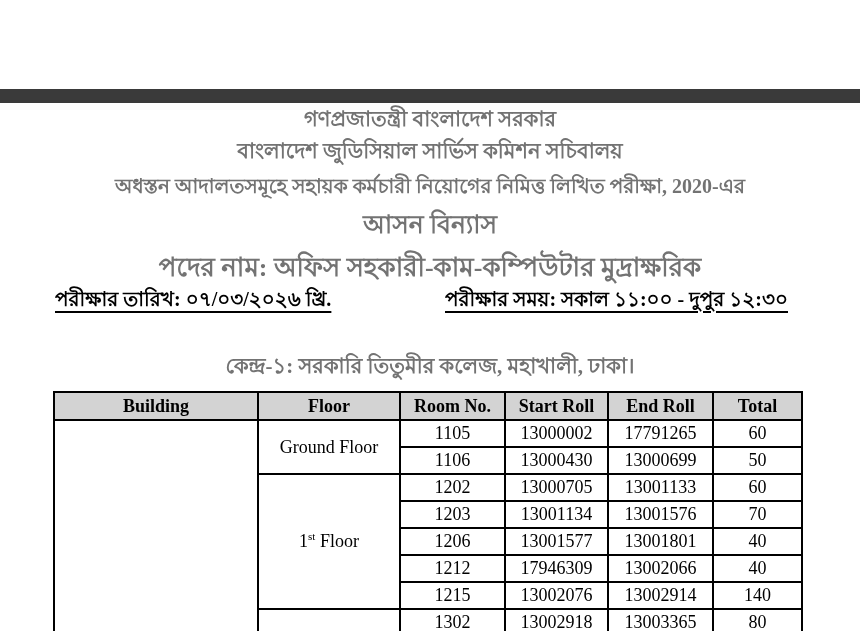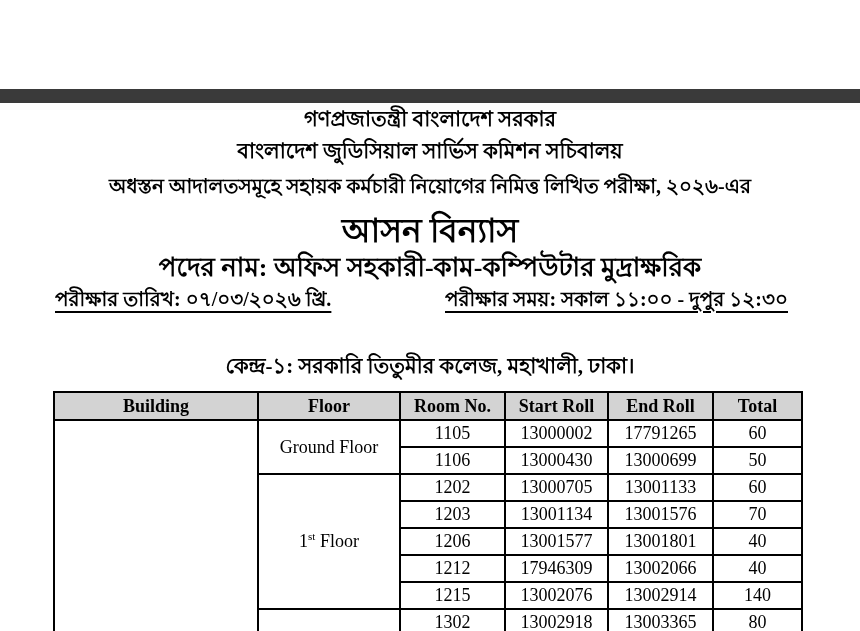--- a/index.html
+++ b/index.html
@@ -18,28 +18,28 @@
     left: 0; top: 89px;
     width: 860px; height: 14px;
     background: var(--top-bar-color, #3a3a3a);
   }
   .bn {
     position: absolute;
     left: 0;
     width: 860px;
     text-align: center;
     font-weight: bold;
-    color: #000000;
+    color: #737373;
     font-family: "Liberation Serif", serif;
     white-space: nowrap;
   }
   .line1 { top: 103px; font-size: 21px; }
   .line2 { top: 135px; font-size: 21px; }
   .line3 { top: 171px; font-size: 20px; }
-  .line4 { top: 205px; font-size: 33px; }
+  .line4 { top: 205px; font-size: 25px; }
   .line5 { top: 247px; font-size: 26px; }
   .line7 { top: 350px; font-size: 21px; }
   .date-row {
     position: absolute;
     top: 284px; left: 0;
     width: 860px;
     font-size: 20px;
     font-weight: bold;
     white-space: nowrap;
   }
@@ -75,21 +75,21 @@
   table.seat-plan td { height: 27px; background: #ffffff; }
   td.floor-cell sup { font-size: 11px; line-height: 0; }
 </style>
 </head>
 <body>
 
 <div class="top-bar"></div>
 
 <div class="bn line1">গণপ্রজাতন্ত্রী বাংলাদেশ সরকার</div>
 <div class="bn line2">বাংলাদেশ জুডিসিয়াল সার্ভিস কমিশন সচিবালয়</div>
-<div class="bn line3">অধস্তন আদালতসমূহে সহায়ক কর্মচারী নিয়োগের নিমিত্ত লিখিত পরীক্ষা, ২০২৬-এর</div>
+<div class="bn line3">অধস্তন আদালতসমূহে সহায়ক কর্মচারী নিয়োগের নিমিত্ত লিখিত পরীক্ষা, 2020-এর</div>
 <div class="bn line4">আসন বিন্যাস</div>
 <div class="bn line5">পদের নাম: অফিস সহকারী-কাম-কম্পিউটার মুদ্রাক্ষরিক</div>
 
 <div class="date-row">
   <span class="exam-date underlined">পরীক্ষার তারিখ: ০৭/০৩/২০২৬ খ্রি.</span>
   <span class="exam-time underlined">পরীক্ষার সময়: সকাল ১১:০০ - দুপুর ১২:৩০</span>
 </div>
 
 <div class="bn line7">কেন্দ্র-১: সরকারি তিতুমীর কলেজ, মহাখালী, ঢাকা।</div>
 

